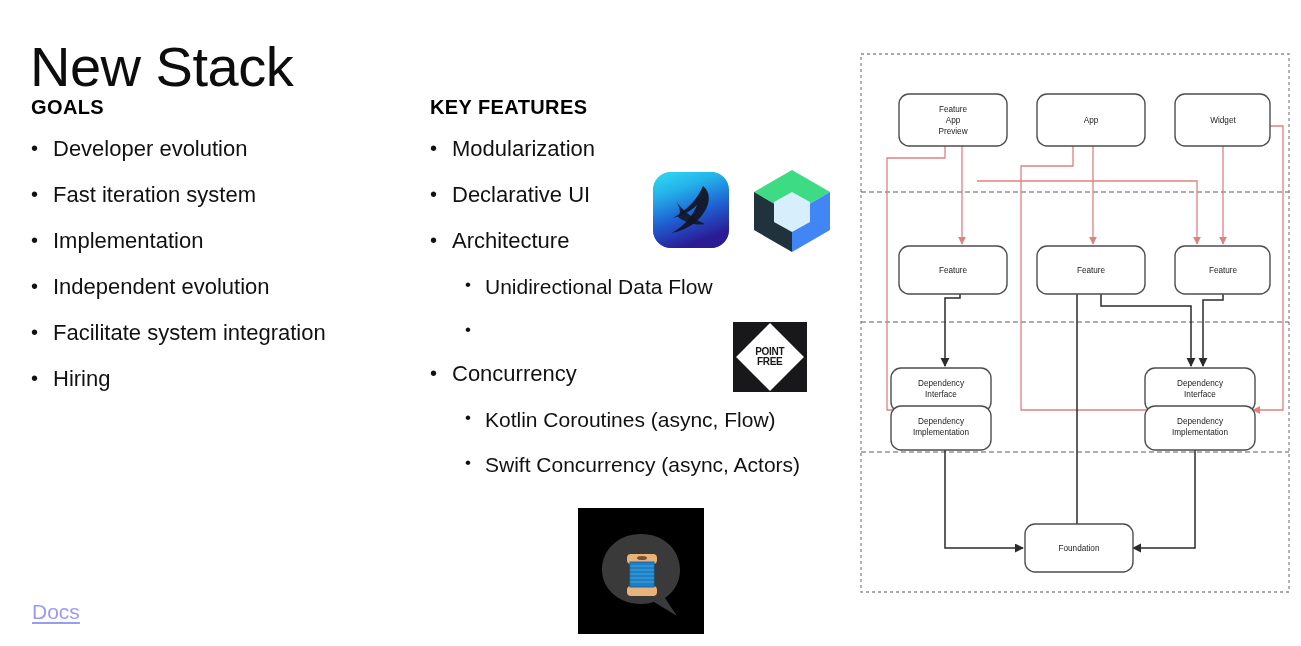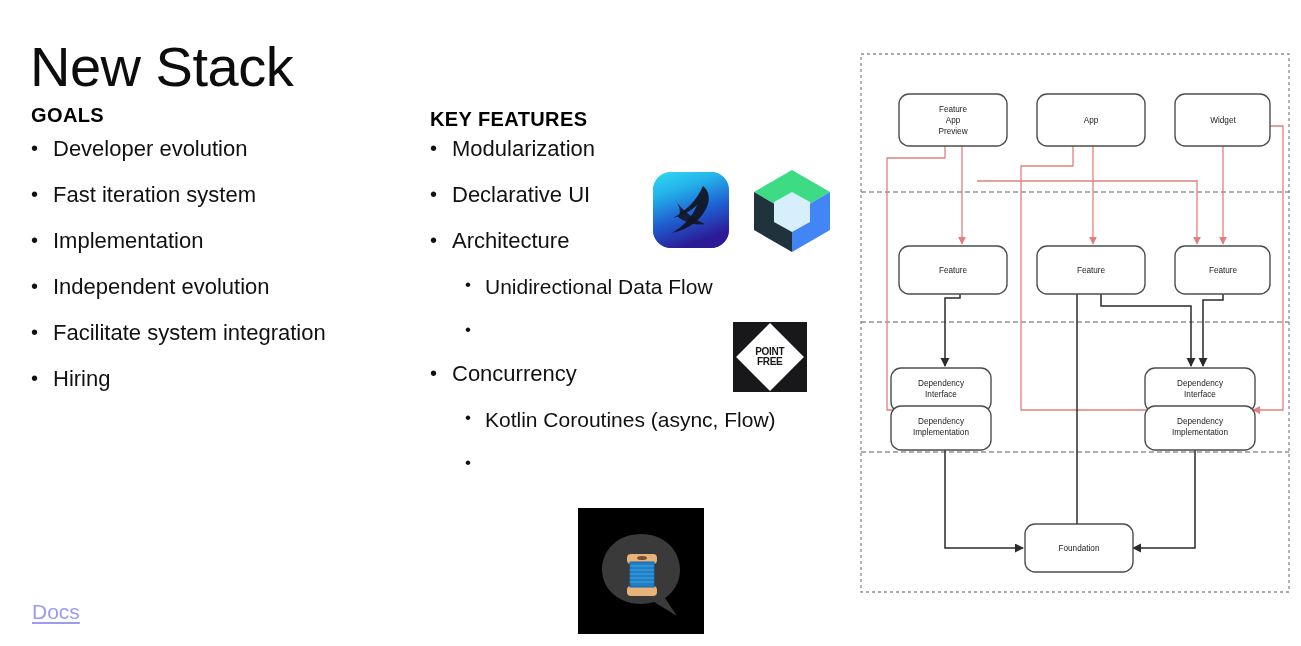--- a/index.html
+++ b/index.html
@@ -29,22 +29,22 @@
   }
 
   
   .col-heading {
     position: absolute;
     font-size: 20px;
     font-weight: bold;
     letter-spacing: 0.4px;
     color: #000;
   }
-  #goals-heading { left: 31px; top: 104px; }
-  #features-heading { left: 430px; top: 108px; }
+  #goals-heading { left: 31px; top: 96px; }
+  #features-heading { left: 430px; top: 96px; }
 
   
   .bullet-list {
     position: absolute;
     list-style: none;
     margin: 0;
     padding: 0;
   }
   #goals-list { left: 31px; top: 138px; width: 380px; }
   #features-list { left: 430px; top: 138px; width: 440px; }
@@ -207,20 +207,21 @@
   <li class="bullet-item">
     <span class="bullet-dot">•</span>
     <span class="bullet-text">Concurrency</span>
   </li>
   <li class="bullet-item level-2">
     <span class="bullet-dot">•</span>
     <span class="bullet-text">Kotlin Coroutines (async, Flow)</span>
   </li>
   <li class="bullet-item level-2">
     <span class="bullet-dot">•</span>
+    <span class="bullet-text">Swift Concurrency (async, Actors)</span>
   </li>
 </ul>
 
 <a id="docs-link">Docs</a>
 
 <div id="swiftui-logo" class="logo">
   <svg width="76" height="76" viewBox="0 0 76 76" aria-hidden="true">
     <defs>
       <linearGradient id="swiftBg" x1="0" y1="0" x2="0.35" y2="1">
         <stop offset="0%" stop-color="#31dcf2"></stop>

